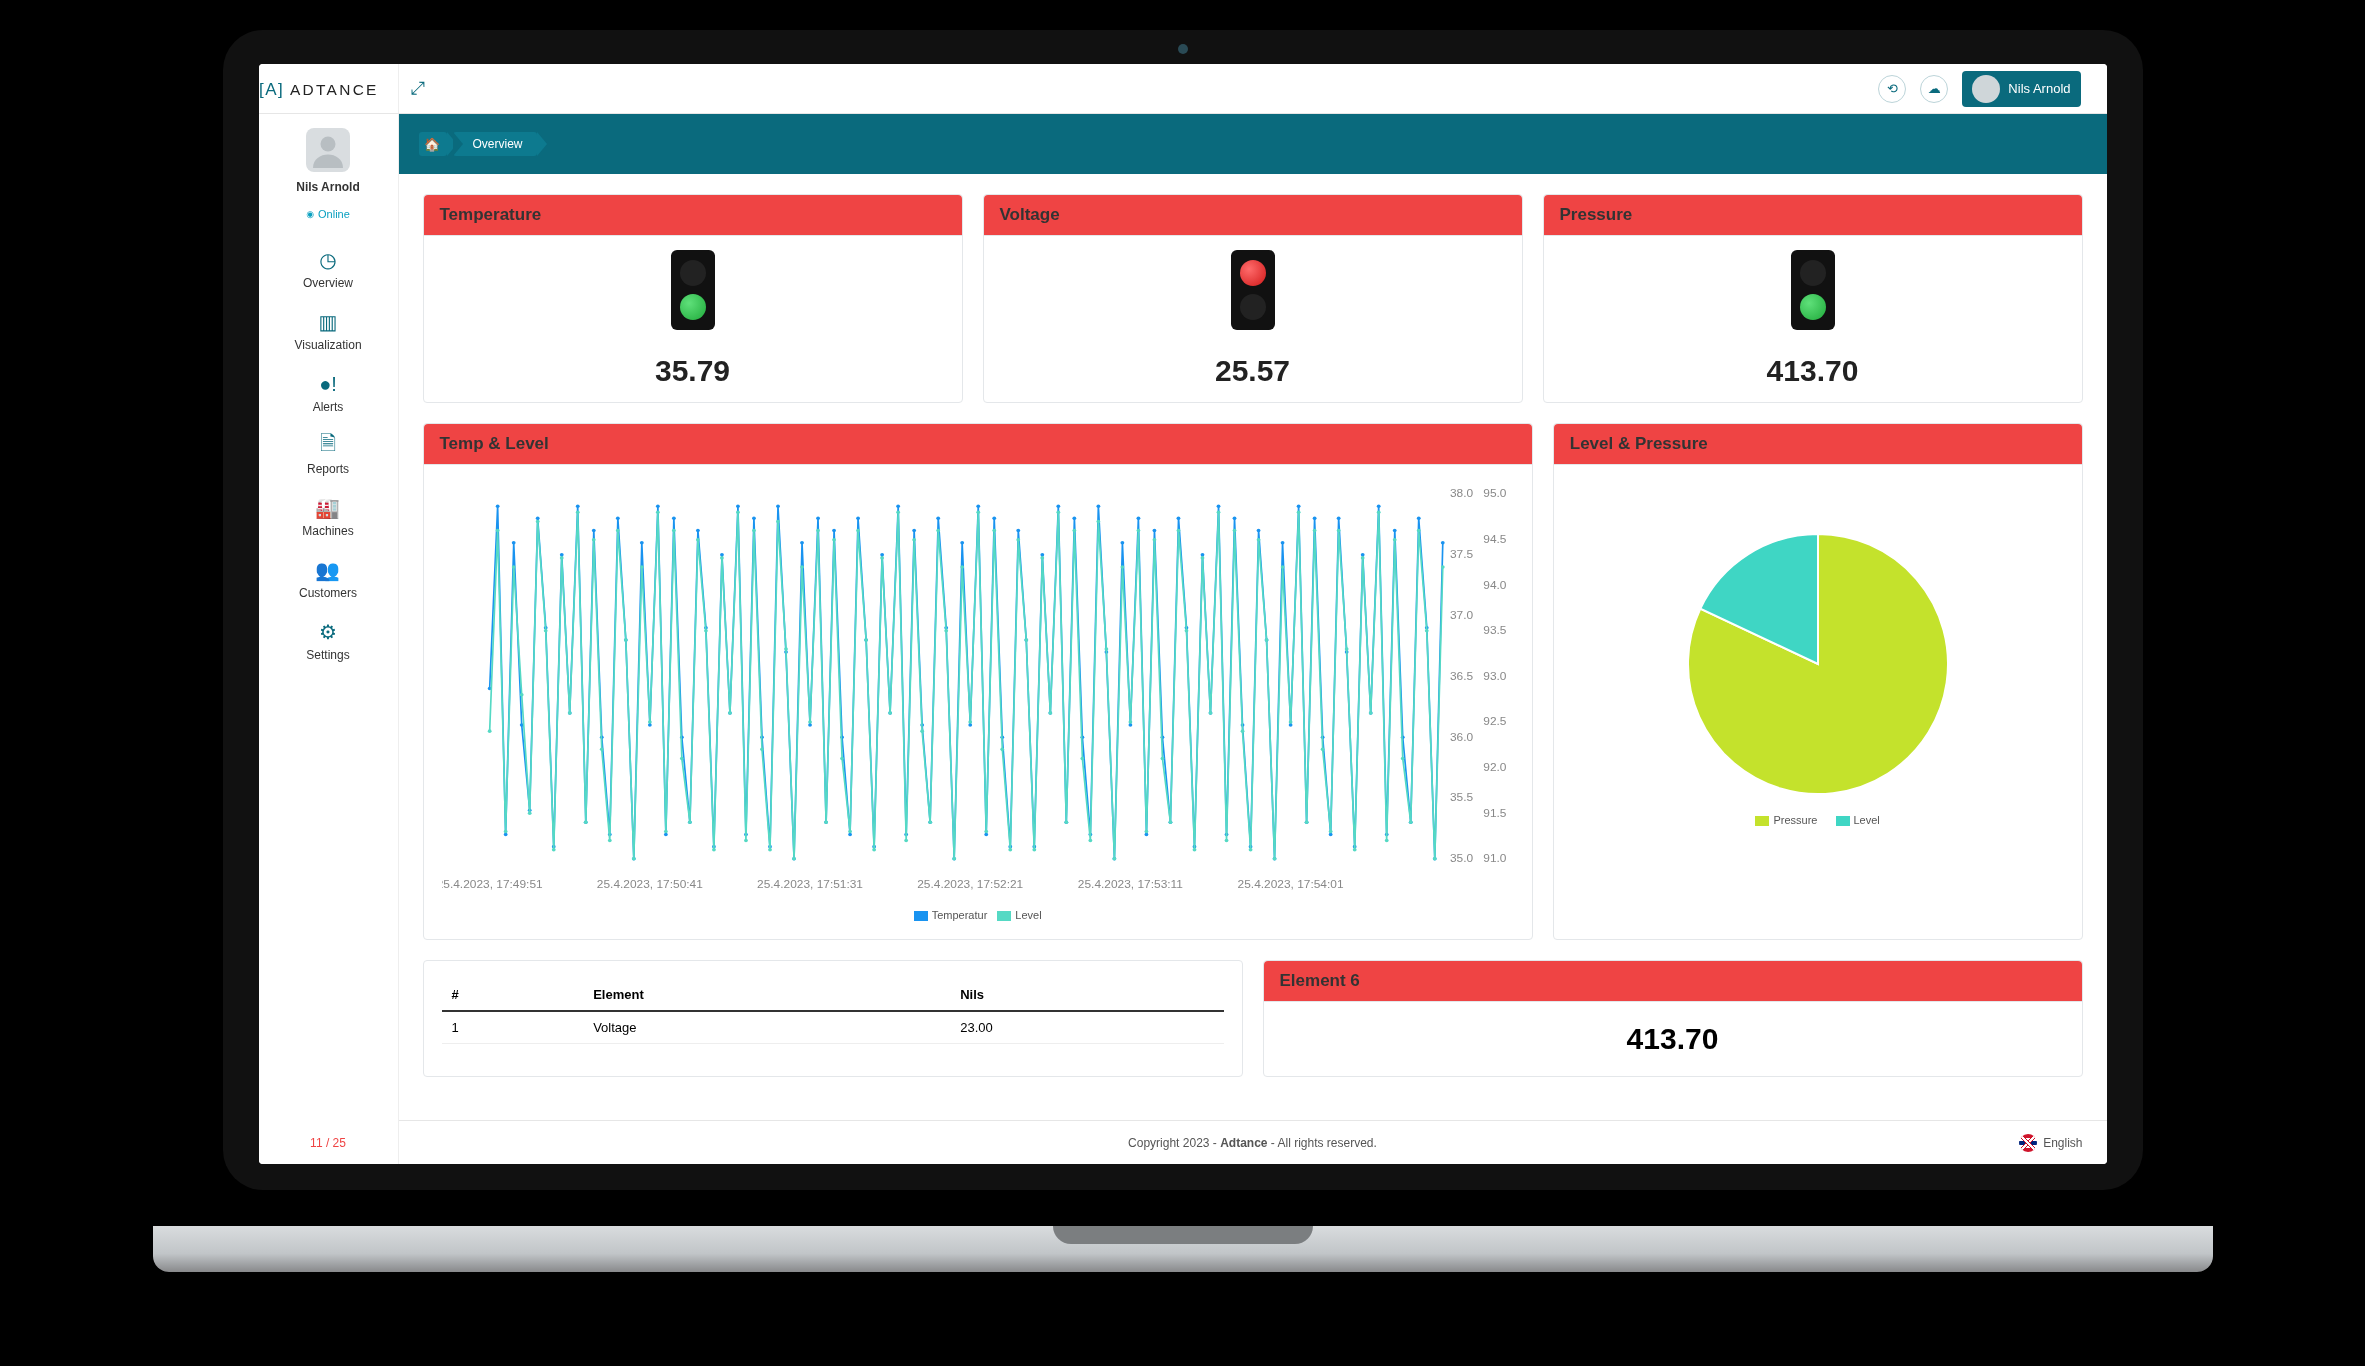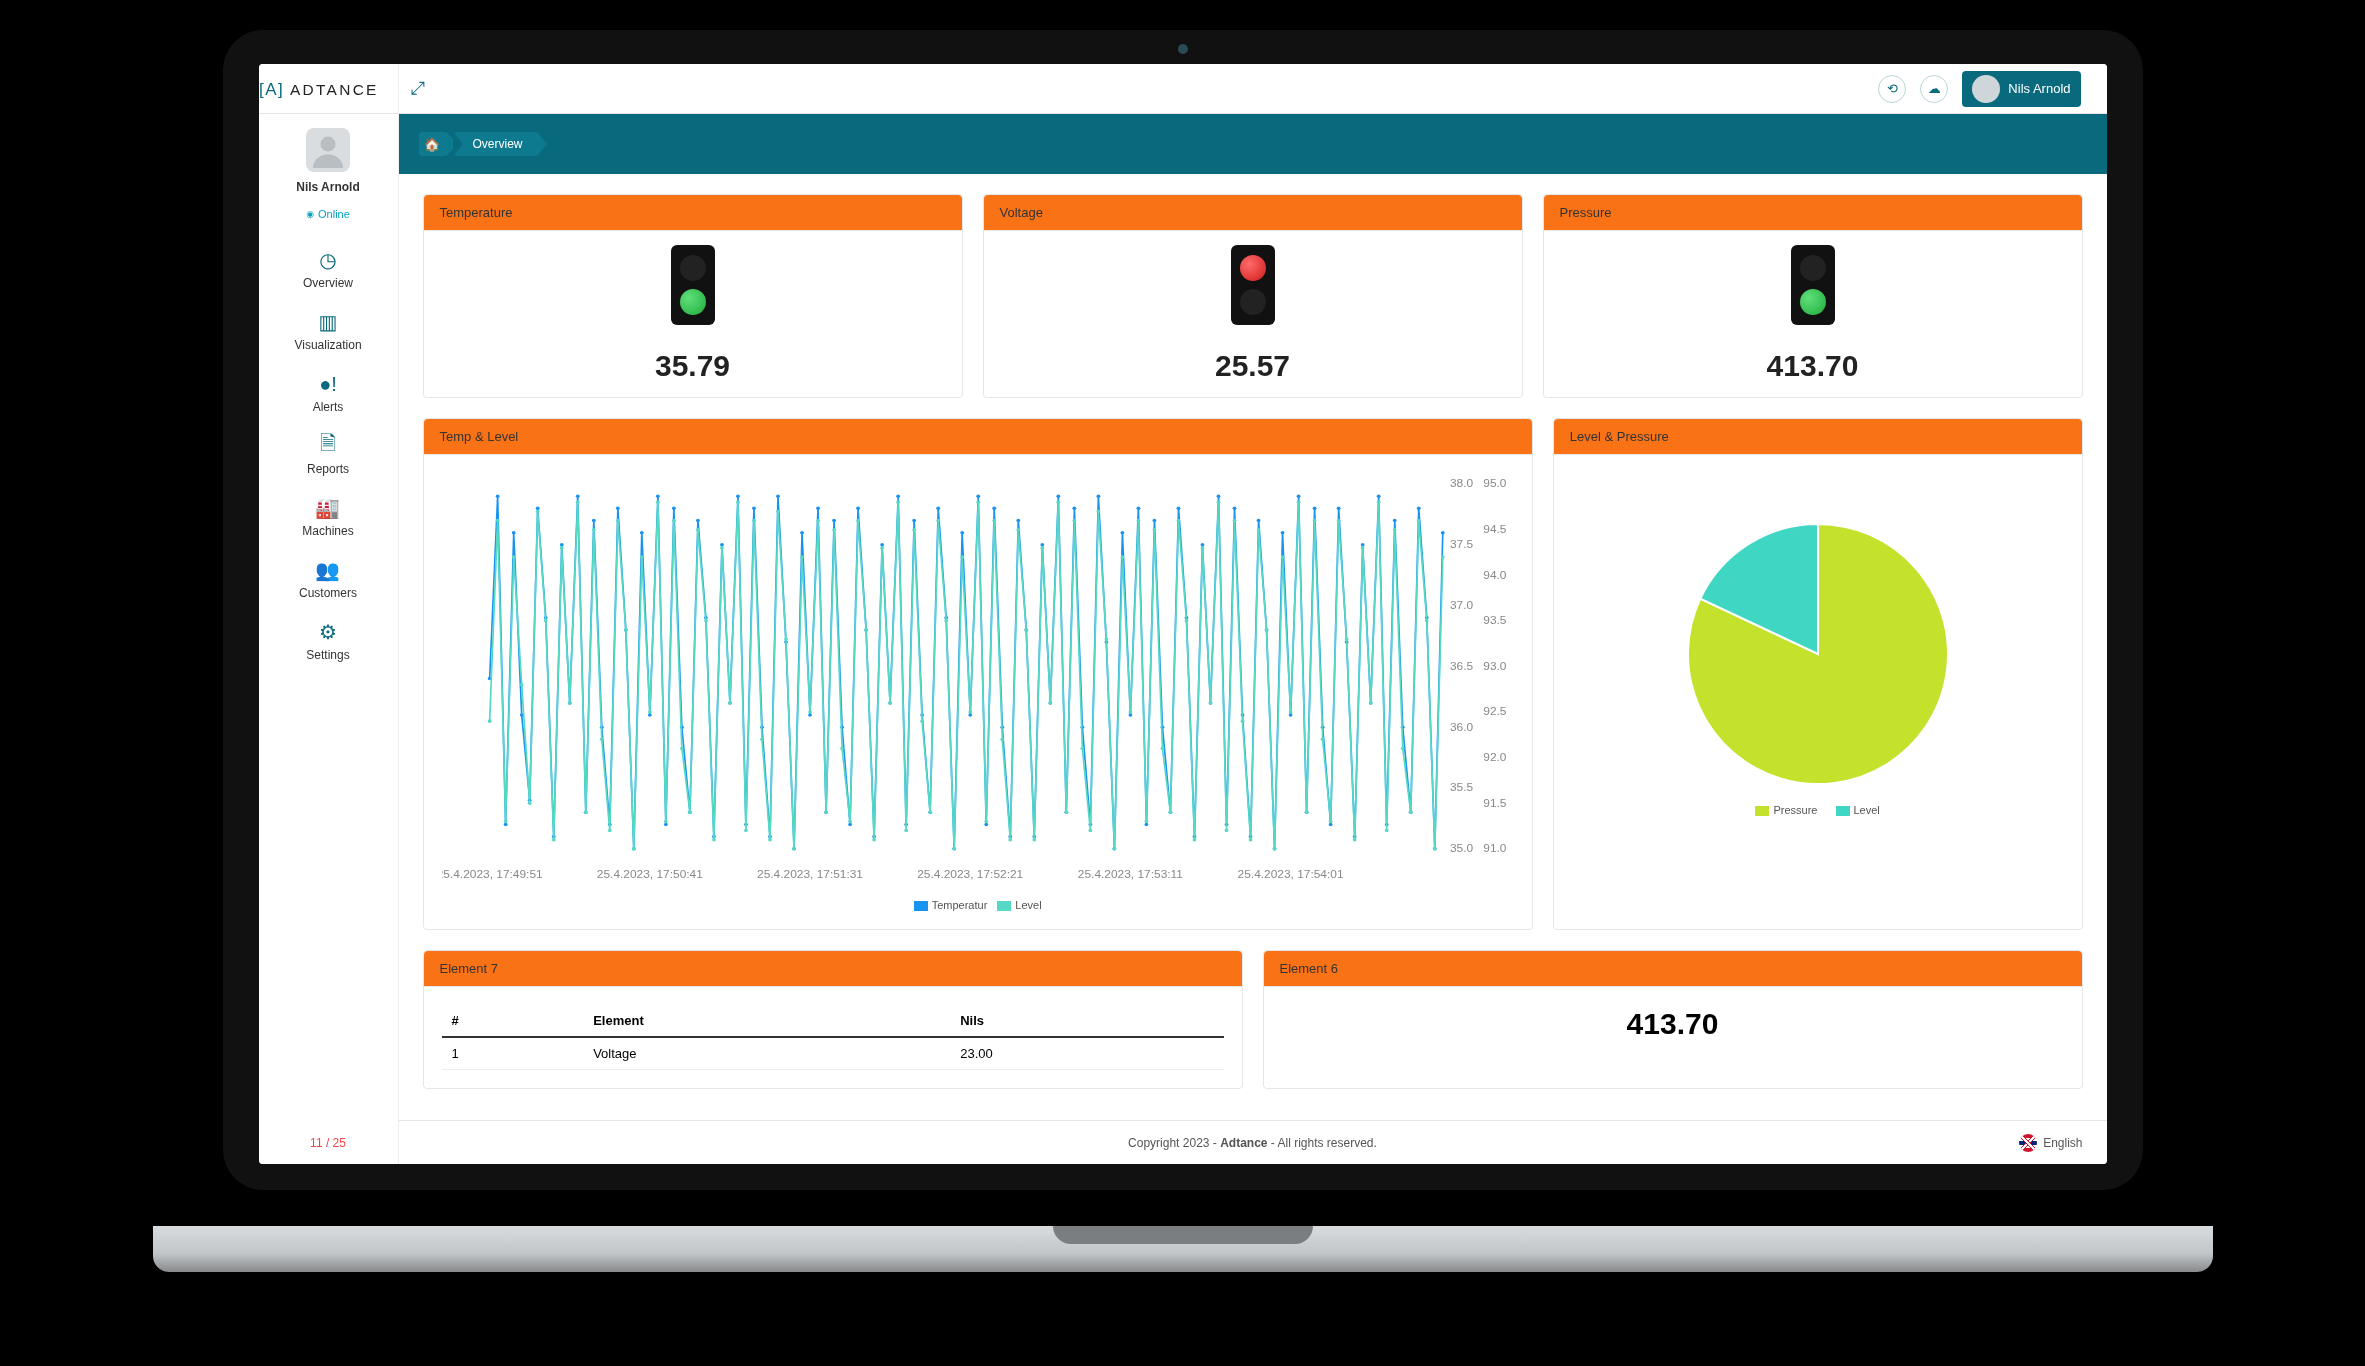--- a/index.html
+++ b/index.html
@@ -33,21 +33,21 @@
 .main{flex:1;display:flex;flex-direction:column;background:#fff;min-height:0}
 .header{height:60px;background:#0a6a7d;display:flex;align-items:center;padding:0 20px}
 .crumb-home{width:28px;height:24px;background:#0d7a8f;color:#fff;display:flex;align-items:center;justify-content:center;font-size:13px;border-radius:3px;position:relative}
 .crumb-home::after{content:"";position:absolute;right:-10px;top:0;border-left:10px solid #0d7a8f;border-top:12px solid transparent;border-bottom:12px solid transparent}
 .crumb{height:24px;background:#0d7a8f;color:#fff;display:flex;align-items:center;padding:0 14px 0 20px;font-size:12px;margin-left:6px;position:relative;border-radius:3px}
 .crumb::before{content:"";position:absolute;left:0;top:0;border-left:10px solid #0a6a7d;border-top:12px solid transparent;border-bottom:12px solid transparent}
 .crumb::after{content:"";position:absolute;right:-10px;top:0;border-left:10px solid #0d7a8f;border-top:12px solid transparent;border-bottom:12px solid transparent}
 .content{flex:1;background:#fff;padding:20px 24px;overflow:auto}
 .row{display:flex;gap:20px;margin-bottom:20px}
 .card{border:1px solid #e4e7ea;border-radius:4px;background:#fff}
-.card-h{background:#f97316;padding:10px 16px;font-size:13px;font-weight:normal;color:#333;border-bottom:1px solid #e4e7ea;border-radius:4px 4px 0 0}
+.card-h{background:#ef4444;padding:10px 16px;font-size:17px;font-weight:bold;color:#333;border-bottom:1px solid #e4e7ea;border-radius:4px 4px 0 0}
 .card-b{padding:18px}
 .kpi{flex:1;display:flex;flex-direction:column}
 .kpi .card-b{display:flex;flex-direction:column;align-items:center;gap:24px;padding:14px}
 .trafficlight{width:44px;height:80px;background:#111;border-radius:6px;display:flex;flex-direction:column;align-items:center;justify-content:space-around;padding:6px 0}
 .light{width:26px;height:26px;border-radius:50%;background:#222}
 .light.red{background:radial-gradient(circle at 35% 35%,#ff6b6b,#d11919)}
 .light.green{background:radial-gradient(circle at 35% 35%,#5fe07a,#1faa3a)}
 .kpi-val{font-size:30px;font-weight:bold;color:#222}
 .widecol{flex:2.1}
 .narrowcol{flex:1}
@@ -474,21 +474,20 @@
                   <div class="pie-legend" id="pie-legend">
                       <span><span class="lg-swatch" style="background:#c4e22c"></span>Pressure</span>
                       <span><span class="lg-swatch" style="background:#3fd6c4"></span>Level</span>
                     </div>
                 </div>
               </div>
             </div>
 
             <div class="row">
               <div class="card half">
-                <div class="card-h">Element 7</div>
                 <div class="card-b">
                   <table class="tbl">
                     <thead>
                         <tr id="e7-head">
                           <th>#</th>
                           <th>Element</th>
                           <th>Nils</th>
                         </tr>
                       </thead>
                     <tbody id="e7-body">

